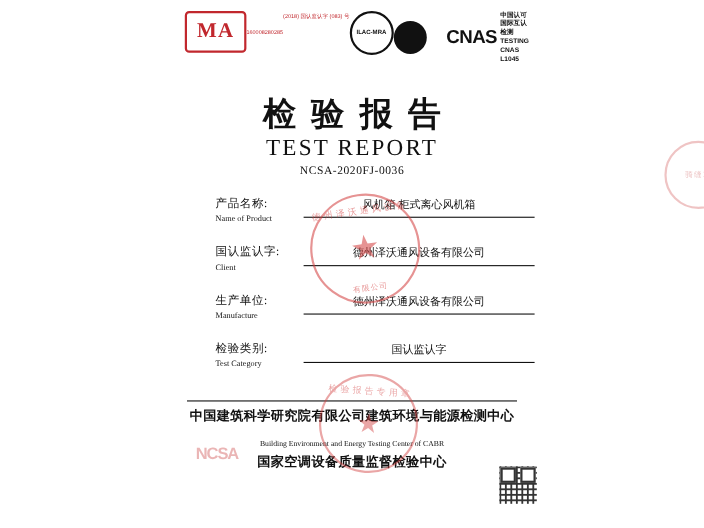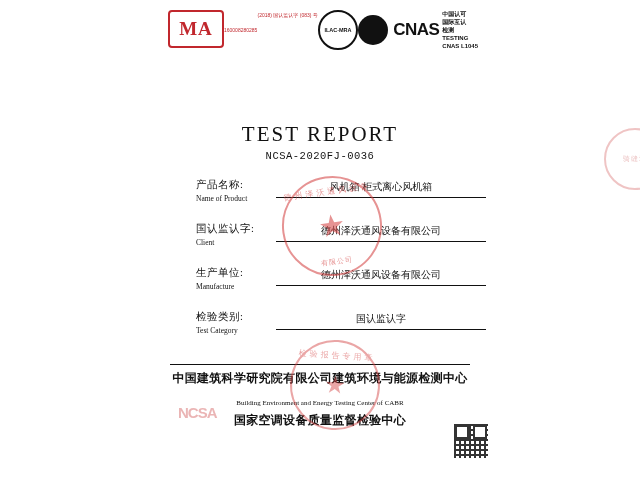--- a/index.html
+++ b/index.html
@@ -99,21 +99,21 @@
     font-family: "Liberation Sans", sans-serif;
     font-weight: bold;
     font-size: 5.5px;
     text-align: center;
     line-height: 1.1;
   }
   
   .cnas-logo {
     display: flex;
     align-items: center;
-    gap: 5px;
+    gap: 18px;
     justify-content: center;
   }
   .cnas-dot {
     width: 30px;
     height: 30px;
     border-radius: 50%;
     background: #111;
   }
   .cnas-text {
     font-family: "Liberation Sans", sans-serif;
@@ -157,21 +157,21 @@
     color: #111;
   }
   .report-no {
     position: absolute;
     top: 150px;
     left: 0;
     width: 640px;
     text-align: center;
     font-size: 10.5px;
     letter-spacing: 0.5px;
-    font-family: Liberation Mono, monospace;
+    font-family: Liberation Serif, serif;
     color: #111;
   }
 
   
   .fields {
     position: absolute;
     top: 178px;
     left: 196px;
     width: 290px;
   }
@@ -379,20 +379,21 @@
         <div>中国认可</div>
         <div>国际互认</div>
         <div>检测</div>
         <div>TESTING</div>
         <div>CNAS L1045</div>
       </div>
     </div>
 
   </div>
 
+  <div class="title-cn">检验报告</div>
   <div class="title-en">TEST REPORT</div>
   <div class="report-no">NCSA-2020FJ-0036</div>
 
   <div class="fields">
 
     <div class="field-row">
       <div class="field-label">
         <div class="label-cn">产品名称:</div>
         <div class="label-en">Name of Product</div>
       </div>

